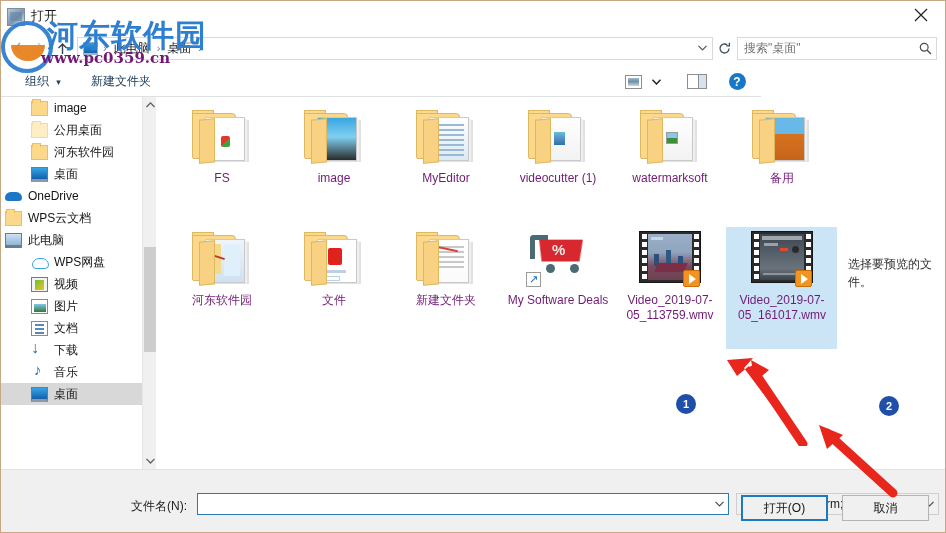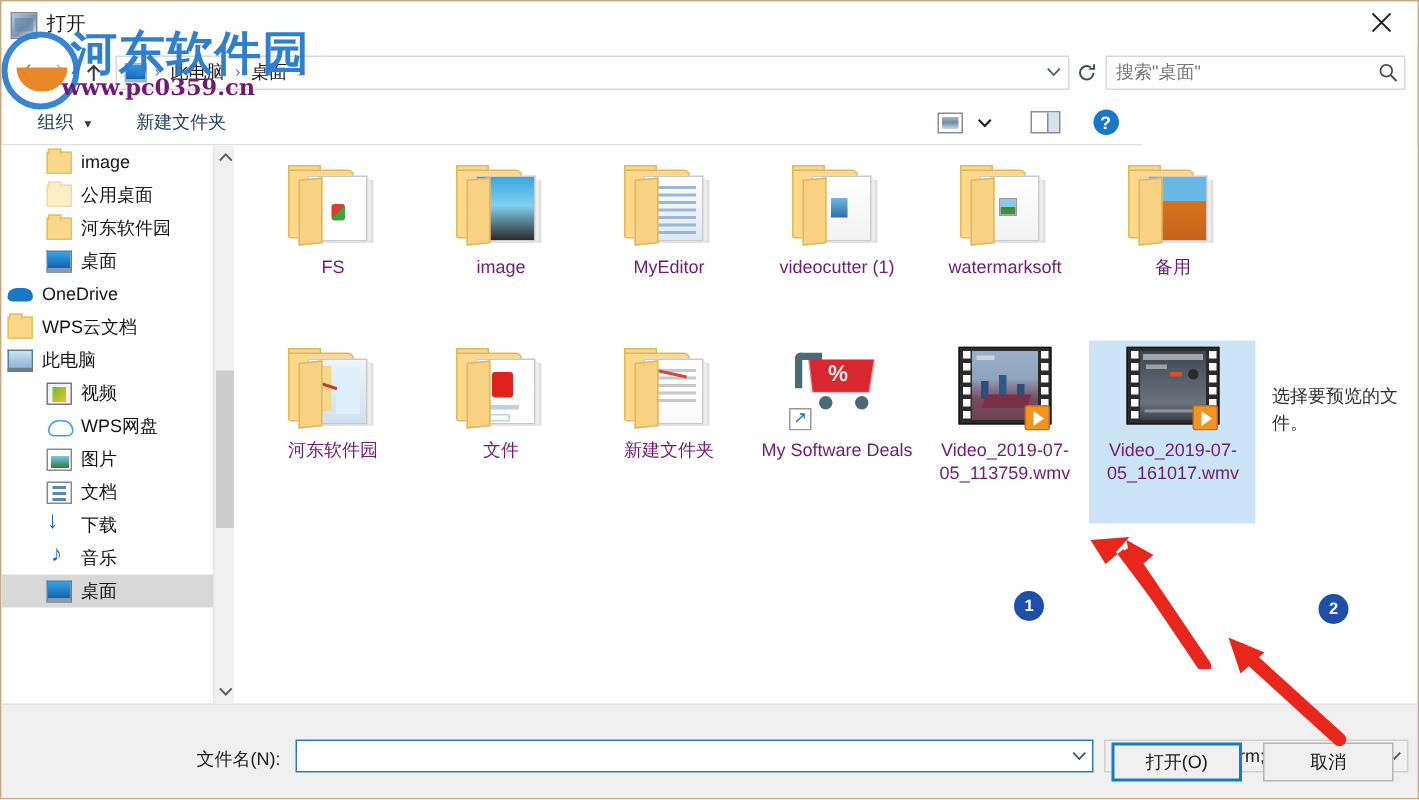--- a/index.html
+++ b/index.html
@@ -523,26 +523,26 @@
           </div>
           <div class="nav-item lvl0">
             <span class="nav-ico ico-folder"></span>
             <span>WPS云文档</span>
           </div>
           <div class="nav-item lvl0">
             <span class="nav-ico ico-pc"></span>
             <span>此电脑</span>
           </div>
           <div class="nav-item lvl1">
+            <span class="nav-ico ico-wpscloud"></span>
+            <span>WPS网盘</span>
+          </div>
+          <div class="nav-item lvl1">
             <span class="nav-ico ico-video"></span>
             <span>视频</span>
-          </div>
-          <div class="nav-item lvl1">
-            <span class="nav-ico ico-wpscloud"></span>
-            <span>WPS网盘</span>
           </div>
           <div class="nav-item lvl1">
             <span class="nav-ico ico-pic"></span>
             <span>图片</span>
           </div>
           <div class="nav-item lvl1">
             <span class="nav-ico ico-doc"></span>
             <span>文档</span>
           </div>
           <div class="nav-item lvl1">

